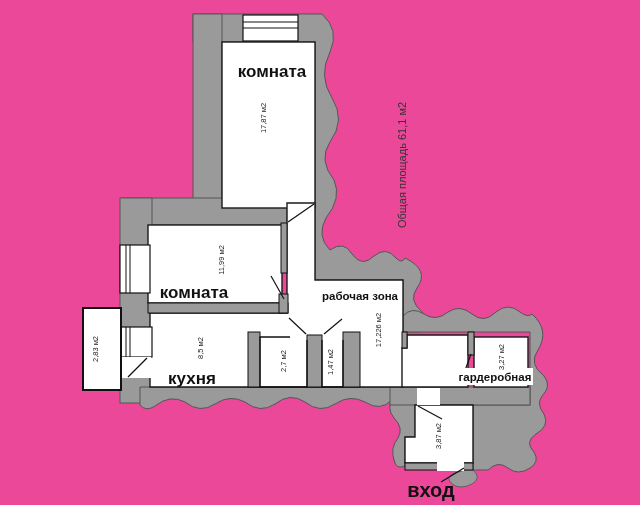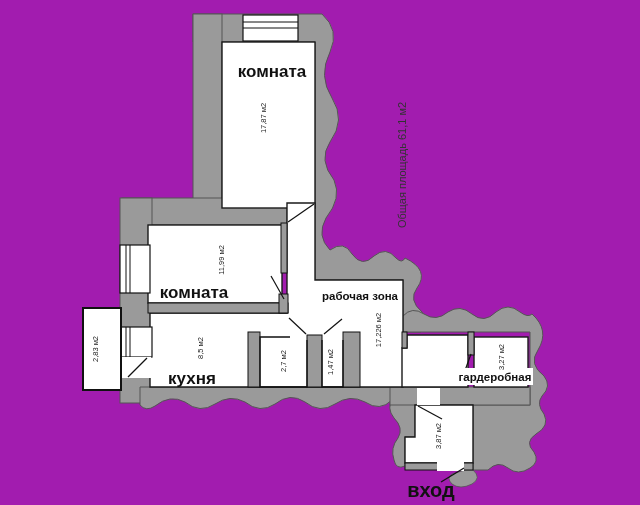--- a/index.html
+++ b/index.html
@@ -1,16 +1,16 @@
 <!DOCTYPE html>
 <html><head>
 <meta charset="utf-8">
 <style>
   html,body{margin:0;padding:0;background:#ffffff;}
-  .stage{width:640px;height:505px;position:relative;background:#a21caf;overflow:hidden;
+  .stage{width:640px;height:505px;position:relative;background:#ec4899;overflow:hidden;
          font-family:"Liberation Sans", sans-serif;}
   svg{display:block;}
   .room-name{font-family:"Liberation Sans",sans-serif;font-weight:bold;fill:#111;}
   .area-txt{font-family:"Liberation Sans",sans-serif;font-size:7.5px;fill:#222;}
   .small-name{font-family:"Liberation Sans",sans-serif;font-weight:bold;font-size:11.5px;fill:#111;}
   .total-txt{font-family:"Liberation Sans",sans-serif;font-size:11px;fill:#333;}
 </style>
 </head>
 <body>
 

